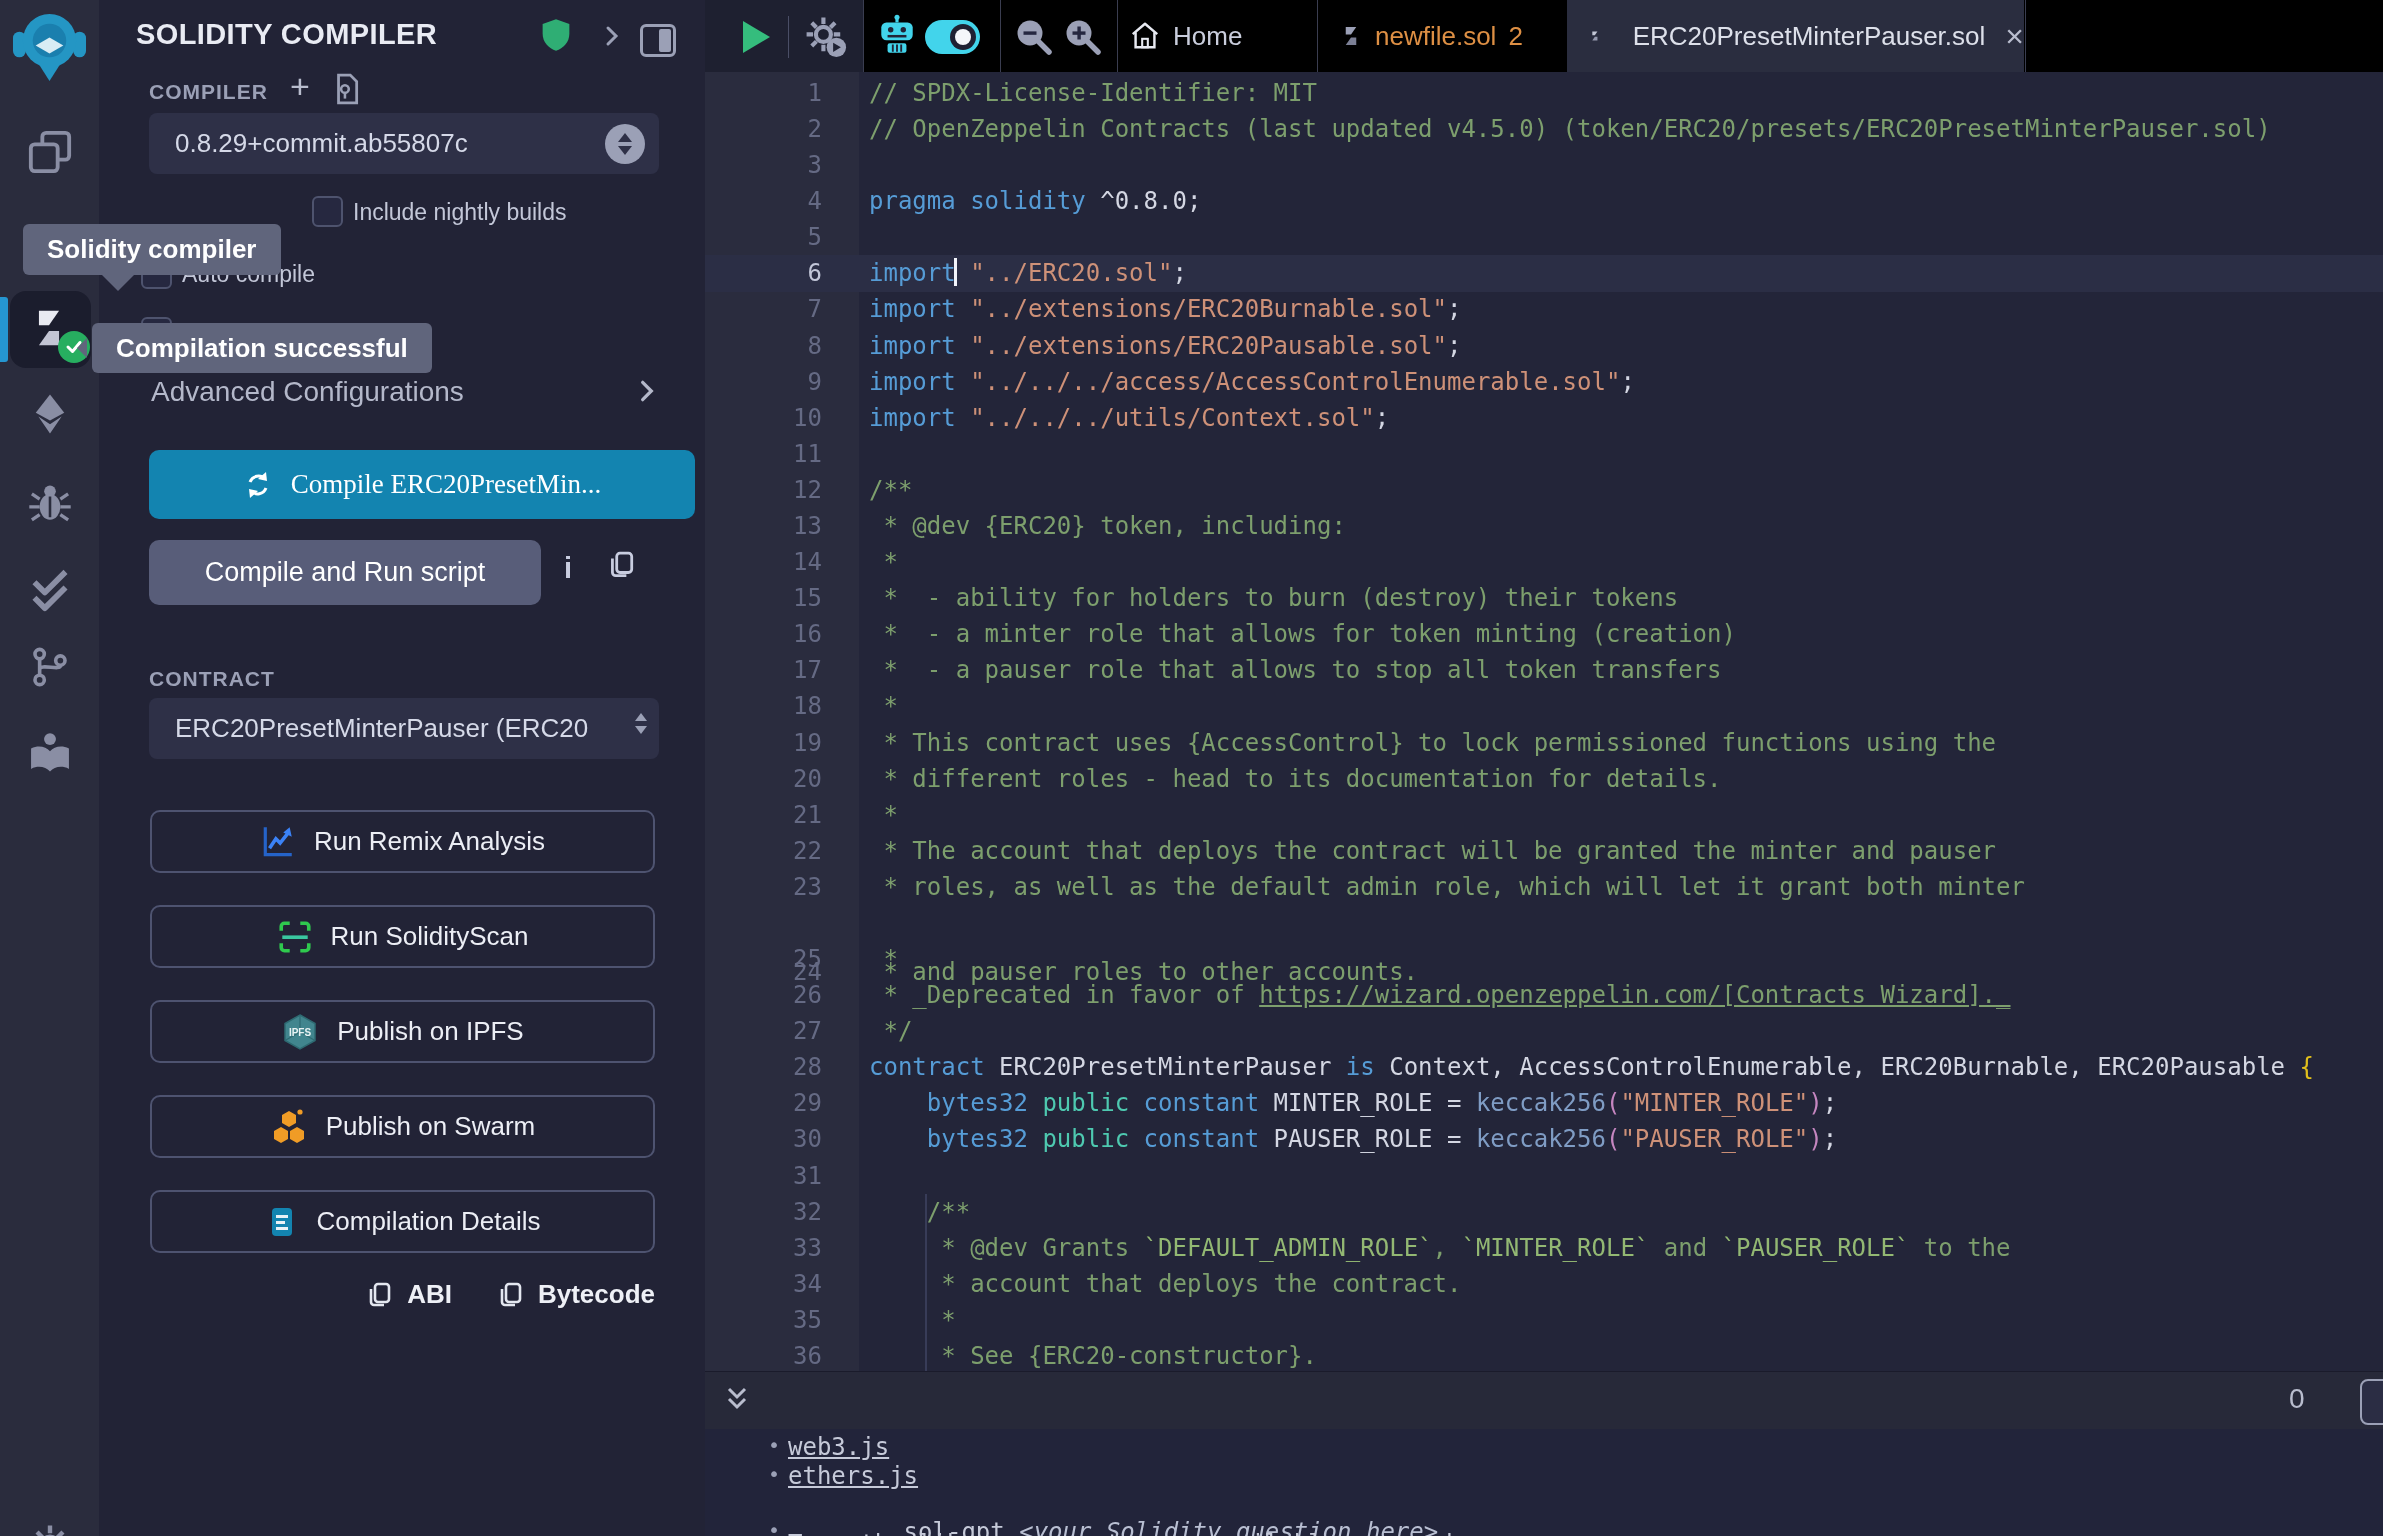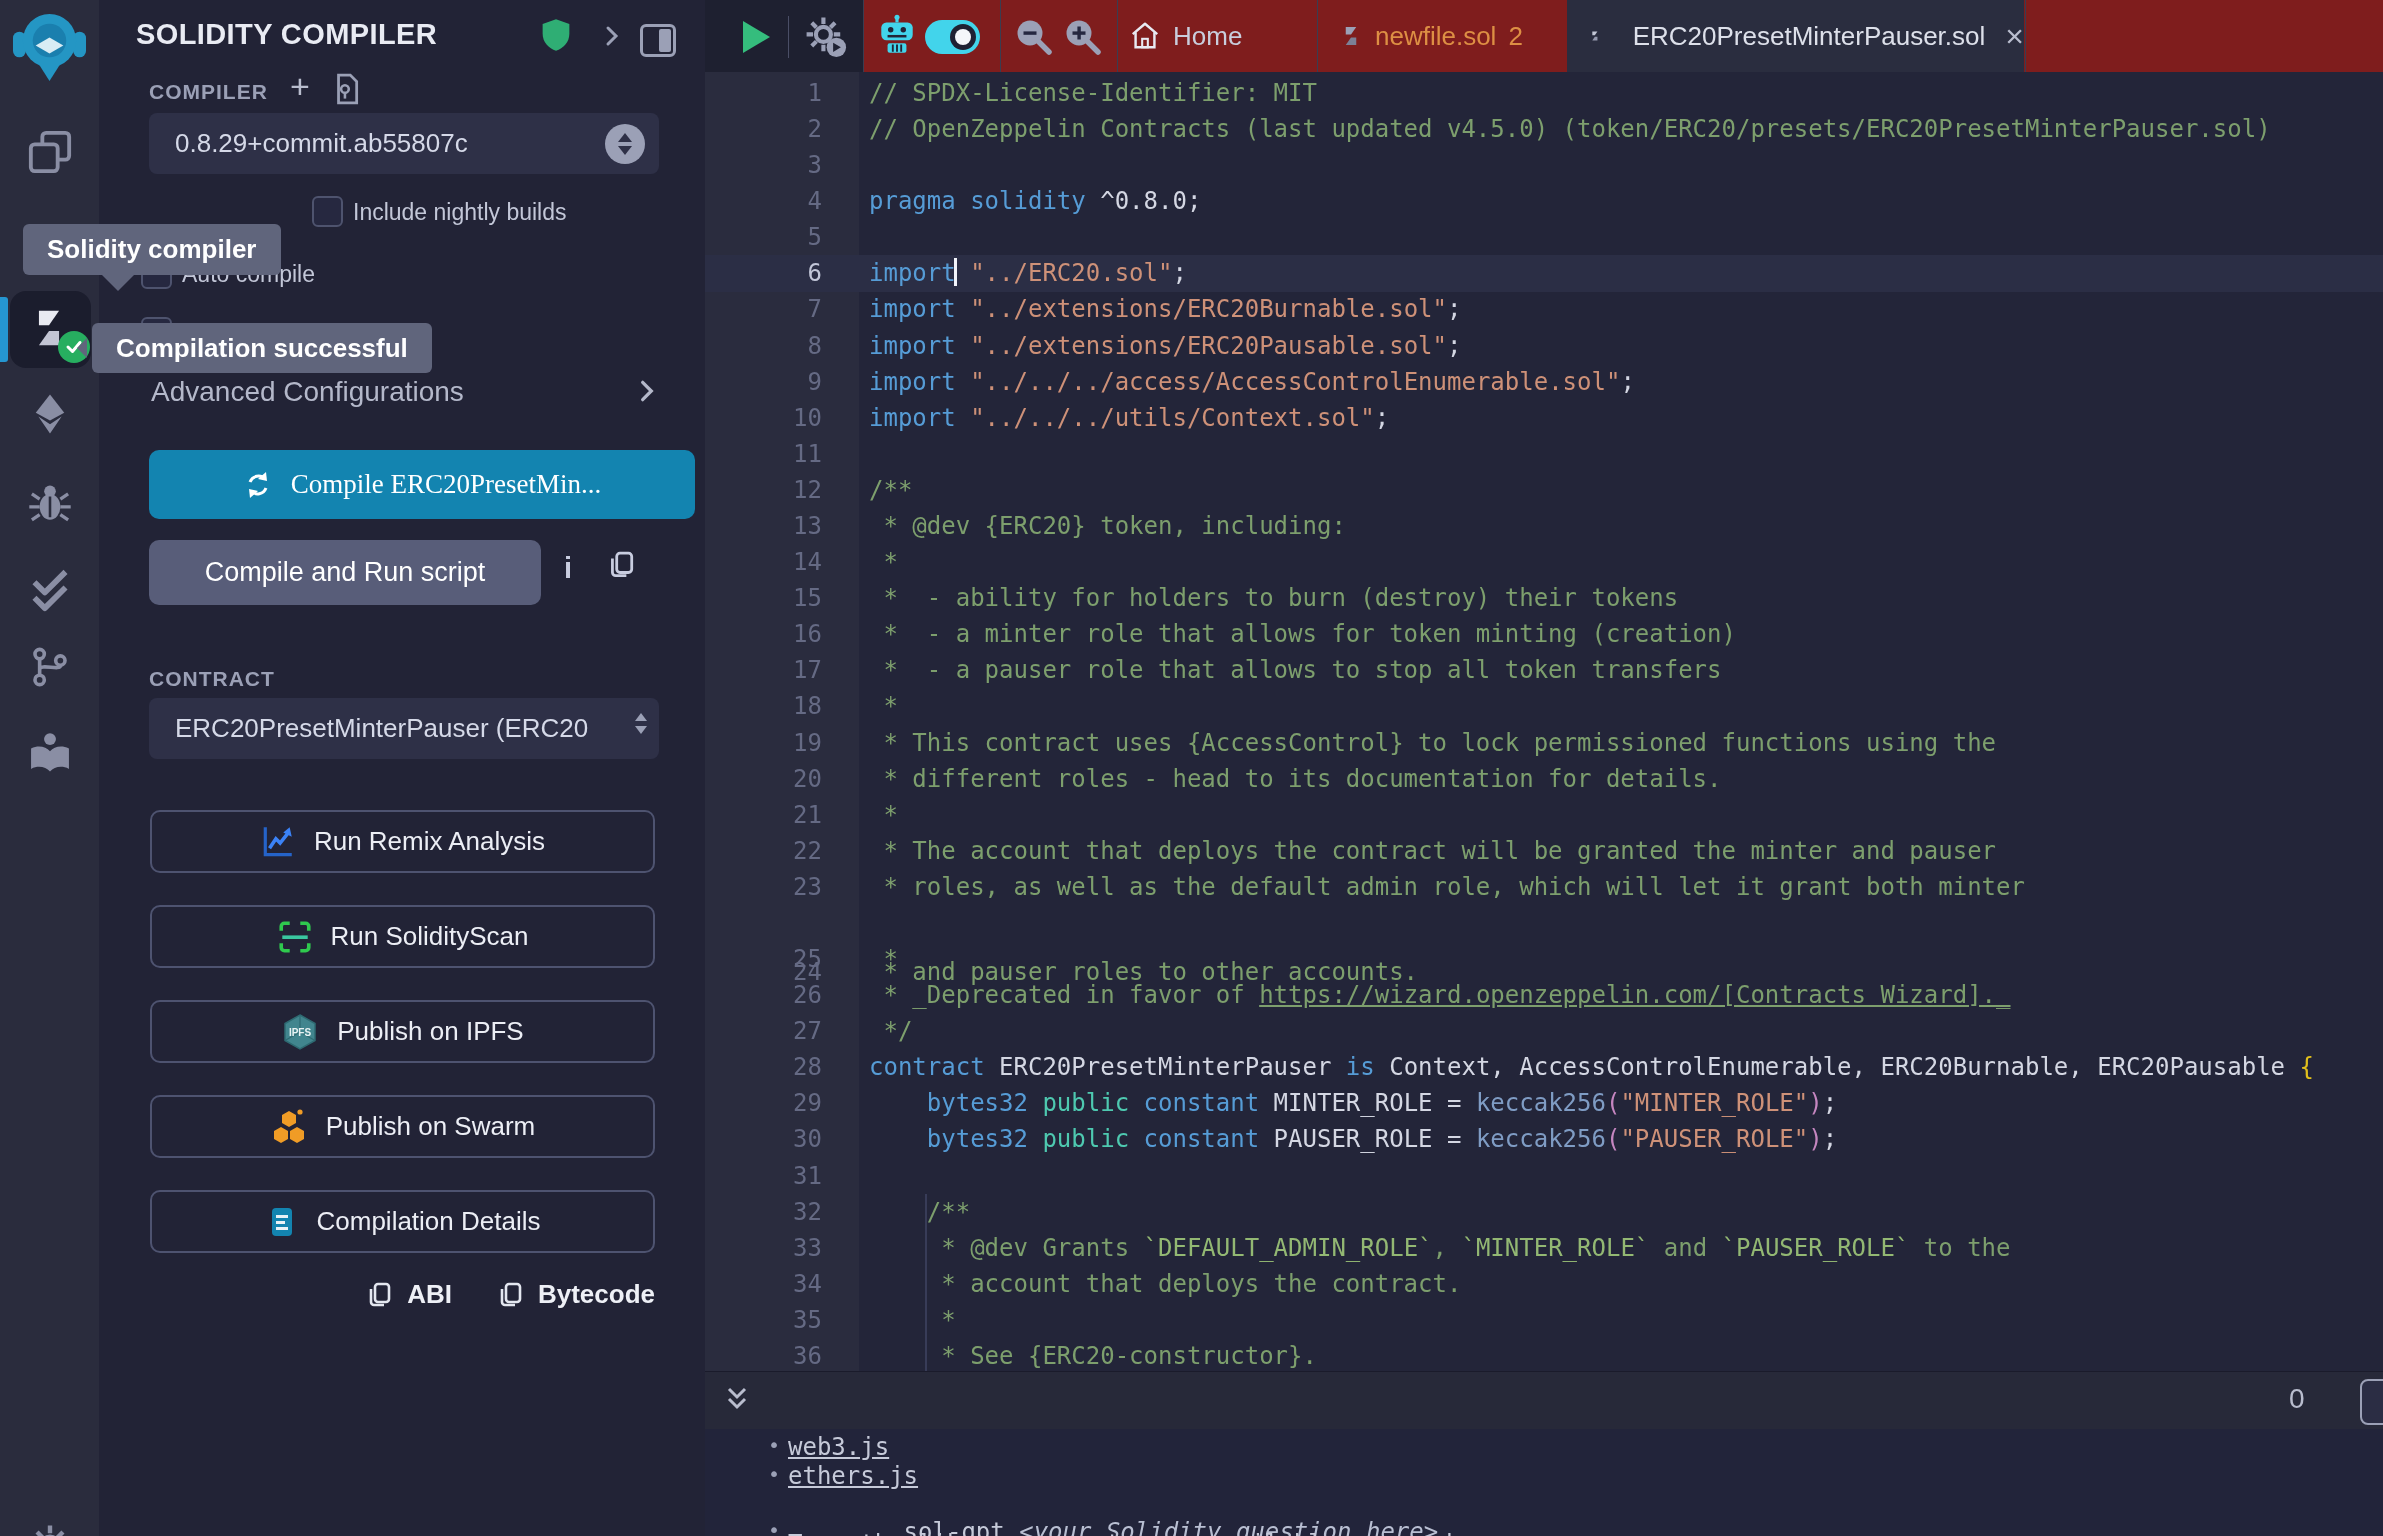--- a/index.html
+++ b/index.html
@@ -39,21 +39,21 @@
         font-family:"Liberation Sans",sans-serif;cursor:pointer;}
   
   .tip{position:absolute;background:#60657c;color:#ffffff;font-weight:bold;font-size:26px;
        padding:0 24px;border-radius:6px;display:flex;align-items:center;z-index:50;white-space:nowrap;}
   .tip1{left:23px;top:224px;height:51px;}
   .tip1::after{content:"";position:absolute;left:79px;bottom:-16px;border:16px solid transparent;border-top-color:#60657c;border-bottom:none;}
   .tip2{left:92px;top:323px;height:50px;}
   .tip2::before{content:"";position:absolute;left:-15px;top:15px;border:10px solid transparent;border-right-color:#60657c;border-left:none;}
   
   .edarea{position:absolute;left:705px;top:0;width:1679px;height:1537px;background:#232539;}
-  .tabbar{position:absolute;left:0;top:0;width:1679px;height:72px;background:#7f1d1d;}
+  .tabbar{position:absolute;left:0;top:0;width:1679px;height:72px;background:#000000;}
   .vsep{position:absolute;top:0;width:1px;height:72px;background:#3a3d50;}
   .tablab{font-size:26px;color:#c9cddc;}
   .atab{position:absolute;left:862px;top:0;width:457px;height:72px;background:#2a2d3f;display:flex;align-items:center;cursor:pointer;}
   .gutter{position:absolute;left:0;top:72px;width:154px;height:1299px;background:#2a2c3e;}
   .codewrap{position:absolute;left:0;top:72px;width:1679px;height:1299px;overflow:hidden;}
   .cl{position:absolute;left:0;width:1679px;height:37px;white-space:pre;
       font-family:"DejaVu Sans Mono",monospace;font-size:24px;line-height:37px;}
   .cl .ln{position:absolute;left:0;width:117px;text-align:right;color:#656a84;}
   .cl .code{position:absolute;left:164px;}
   .cl.active{background:#2b2e45;}

